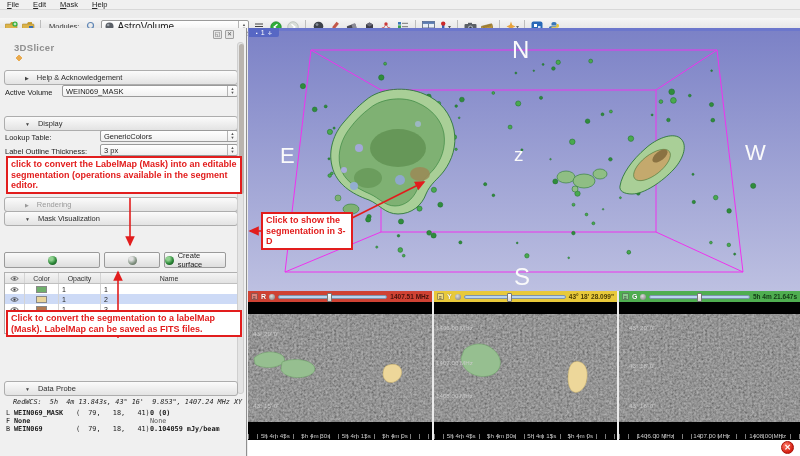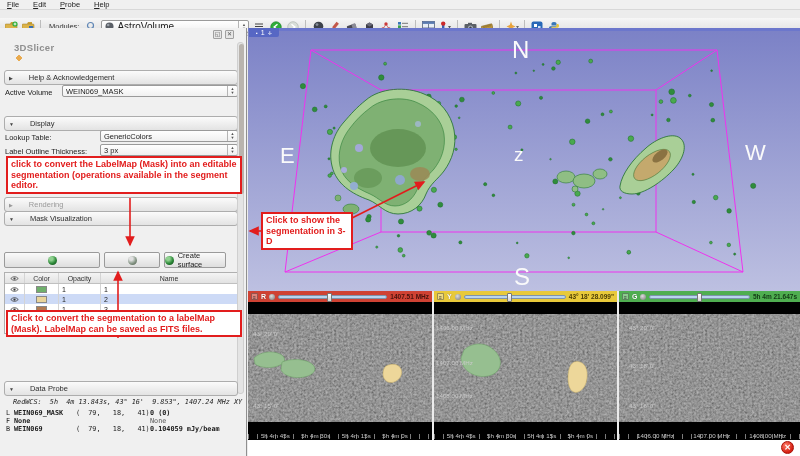--- a/index.html
+++ b/index.html
@@ -32,21 +32,21 @@
   .dock-btn { width:9px; height:9px; border:1px solid #a0a0a0; background:#e6e6e6; border-radius:1px;
     font-size:6px; line-height:7px; text-align:center; color:#555; }
   .logo-row { position:absolute; left:8px; top:14px; display:flex; align-items:center; gap:6px; }
   .logo-ball { width:22px; height:22px; border-radius:50%;
     background:radial-gradient(circle at 35% 30%, #f2f2f4 0%, #9aa0ab 40%, #4a505c 70%, #1d2027 100%); }
   .logo-swirl { position:absolute; left:5px; top:6px; width:10px; height:10px; border-radius:50%;
     background:radial-gradient(circle at 60% 40%, #e8a23c 0 30%, transparent 32%); opacity:.9; }
   .logo-text { font-size:9.5px; color:#8f8f8f; font-weight:bold; letter-spacing:0.3px; }
   .collapsible { position:absolute; left:4px; width:234px; height:15px;
     background:linear-gradient(#fbfbfb,#e3e3e3); border:1px solid #adadad; border-radius:3px;
-    display:flex; align-items:center; padding-left:4px; gap:16px; font-size:7.5px; color:#2e2e2e; }
+    display:flex; align-items:center; padding-left:20px; gap:8px; font-size:7.5px; color:#2e2e2e; }
   .collapsible .arr { font-size:5px; color:#444; }
   .collapsible.disabled { color:#9a9a9a; }
   .collapsible.disabled .arr { color:#9a9a9a; }
   .form-label { position:absolute; left:5px; font-size:7.5px; color:#222; }
   .combo { position:absolute; height:12px; background:linear-gradient(#fff,#f0f0f0);
     border:1px solid #9a9a9a; border-radius:2px; display:flex; align-items:center; padding-left:3px; font-size:7.5px; }
   .combo .c-text { flex:1; }
   .mv-btn { position:absolute; top:224px; height:16px; background:linear-gradient(#fafafa,#dedede);
     border:1px solid #9a9a9a; border-radius:2px; display:flex; align-items:center; justify-content:center; gap:4px; font-size:7.5px; }
   .sphere-green { width:9px; height:9px; border-radius:50%;
@@ -131,21 +131,21 @@
       </feComponentTransfer>
     </filter>
   </defs>
 </svg>
 
 <div class="app">
 
   <div class="menubar">
     <span class="menu-item">File</span>
     <span class="menu-item">Edit</span>
-    <span class="menu-item">Probe</span>
+    <span class="menu-item">Mask</span>
     <span class="menu-item">Help</span>
   </div>
 
   <div class="toolbar">
     <span class="tb-icon">
       <svg width="13" height="11">
           <path d="M0,3 L5,3 L6,1 L10,1 L10,3" fill="#caa23c"></path>
           <rect x="0" y="3" width="12" height="8" rx="1" fill="#dcb34a" stroke="#9a7a22" stroke-width="0.5"></rect>
           <circle cx="10" cy="3" r="2.6" fill="#2fae3a"></circle>
           <path d="M10,1.6 V4.4 M8.6,3 H11.4" stroke="#fff" stroke-width="0.9"></path>

